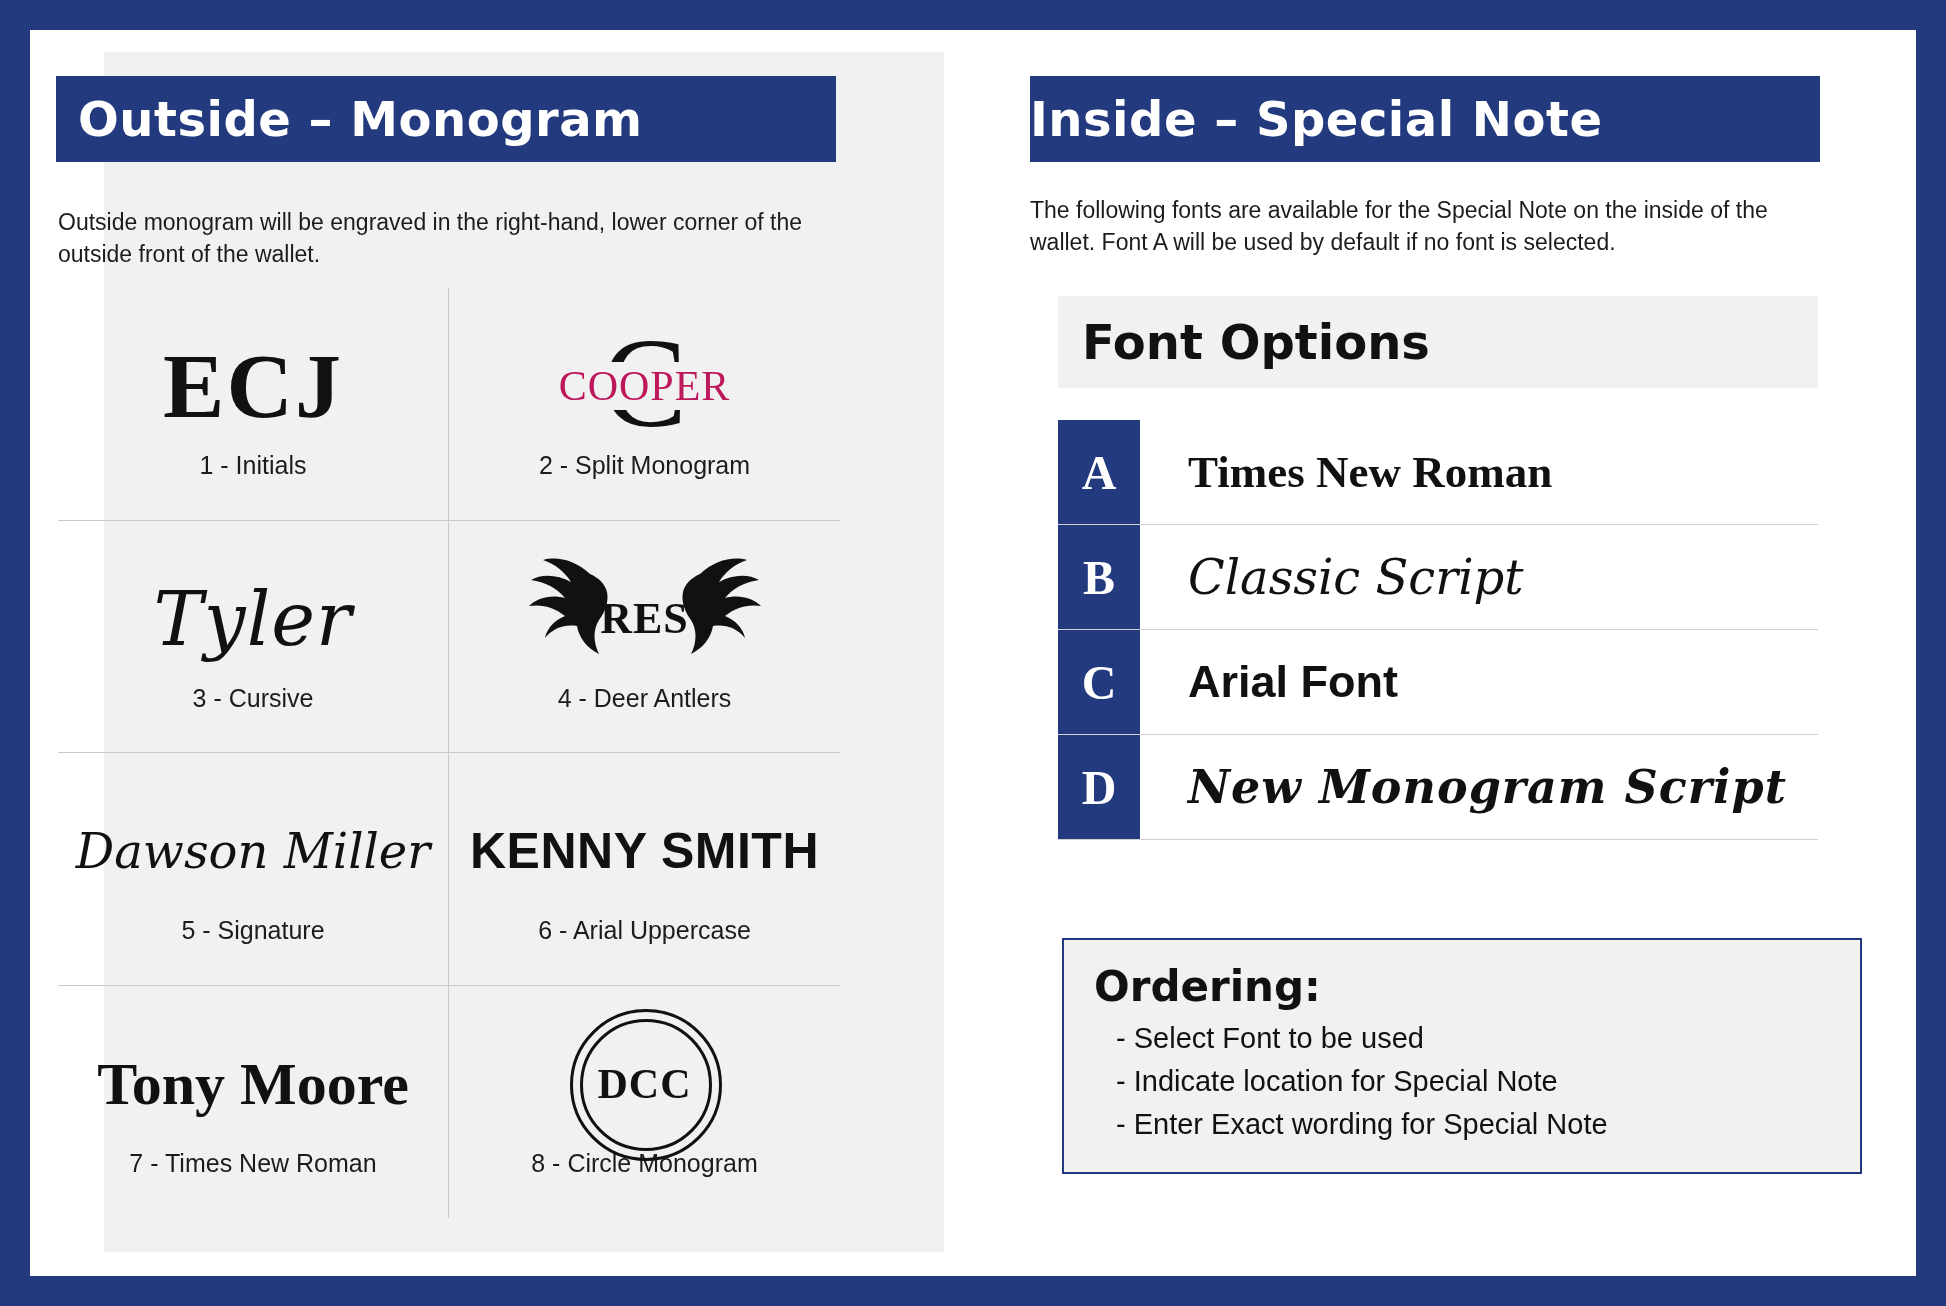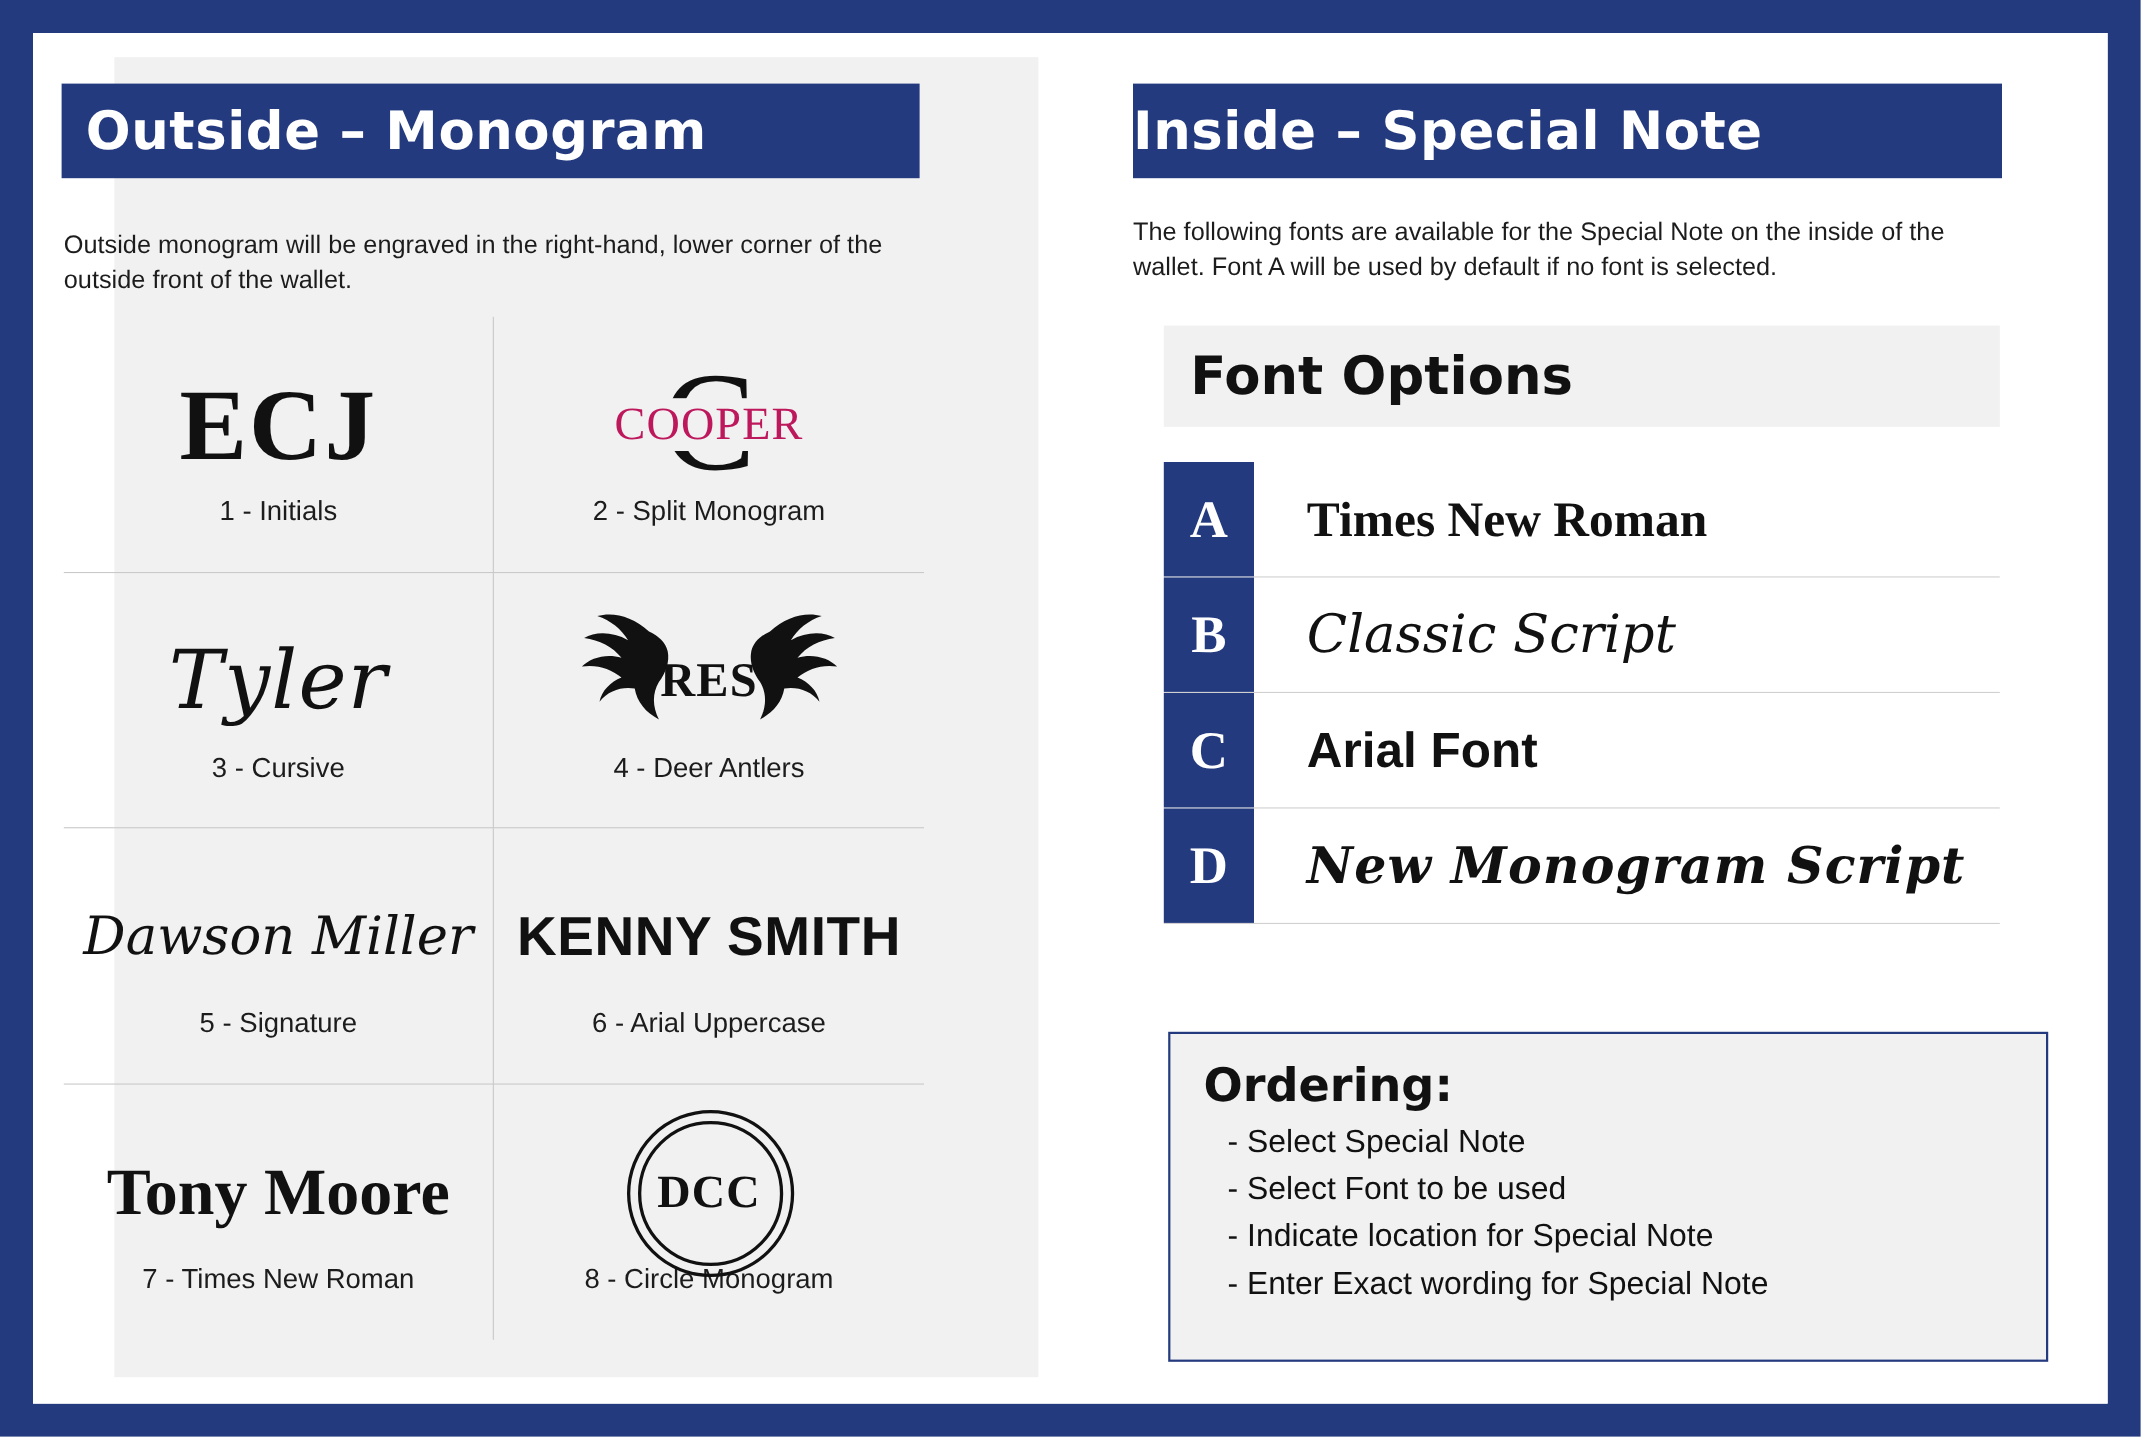--- a/index.html
+++ b/index.html
@@ -283,21 +283,21 @@
   .f-times { font-family: "Liberation Serif", serif; font-weight: bold; font-size: 45px; }
   .f-classic { font-family: "DejaVu Serif", serif; font-style: italic; font-size: 48px; }
   .f-arial { font-family: "Liberation Sans", sans-serif; font-weight: bold; font-size: 45px; }
   .f-newengland { font-family: "DejaVu Serif", serif; font-style: italic; font-weight: bold; font-size: 46px; letter-spacing: 1px; }
 
   .ordering-box {
     position: absolute;
     left: 1032px;
     top: 908px;
     width: 800px;
-    height: 300px;
+    height: 236px;
     border: 2px solid #243a7f;
     background: #f1f1f1;
     box-sizing: border-box;
     padding: 22px 0 0 30px;
   }
   .ordering-title {
     font-family: "DejaVu Sans", sans-serif;
     font-weight: bold;
     font-size: 42px;
     color: #111111;
@@ -417,20 +417,19 @@
         <div class="font-sample f-arial">Arial Font</div>
       </div>
       <div class="font-row">
         <div class="font-letter">D</div>
         <div class="font-sample f-newengland">New Monogram Script</div>
       </div>
     </div>
 
     <div class="ordering-box">
       <div class="ordering-title">Ordering:</div>
-      <div class="ordering-item">- Select Special Note</div>
       <div class="ordering-item">- Select Font to be used</div>
       <div class="ordering-item">- Indicate location for Special Note</div>
       <div class="ordering-item">- Enter Exact wording for Special Note</div>
     </div>
 
   </div>
 </div>
 
 </body></html>

